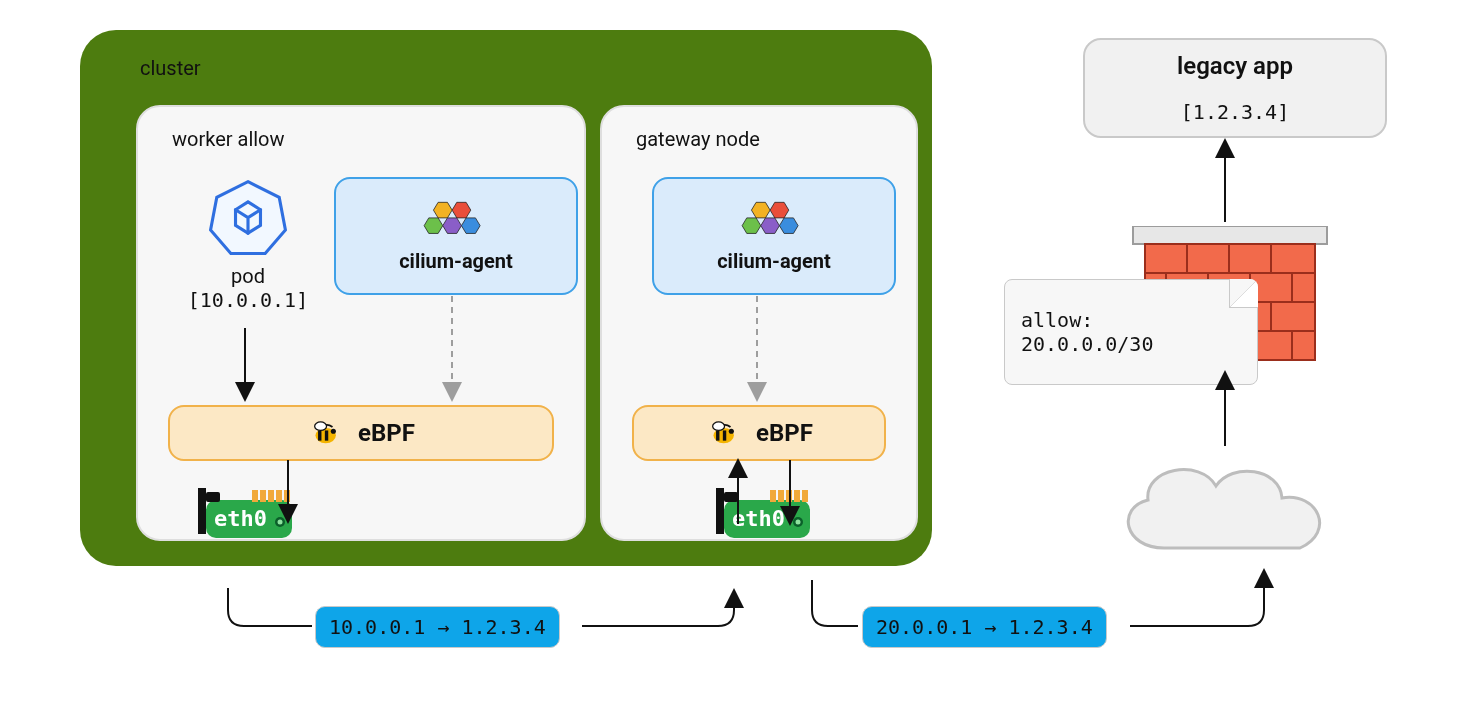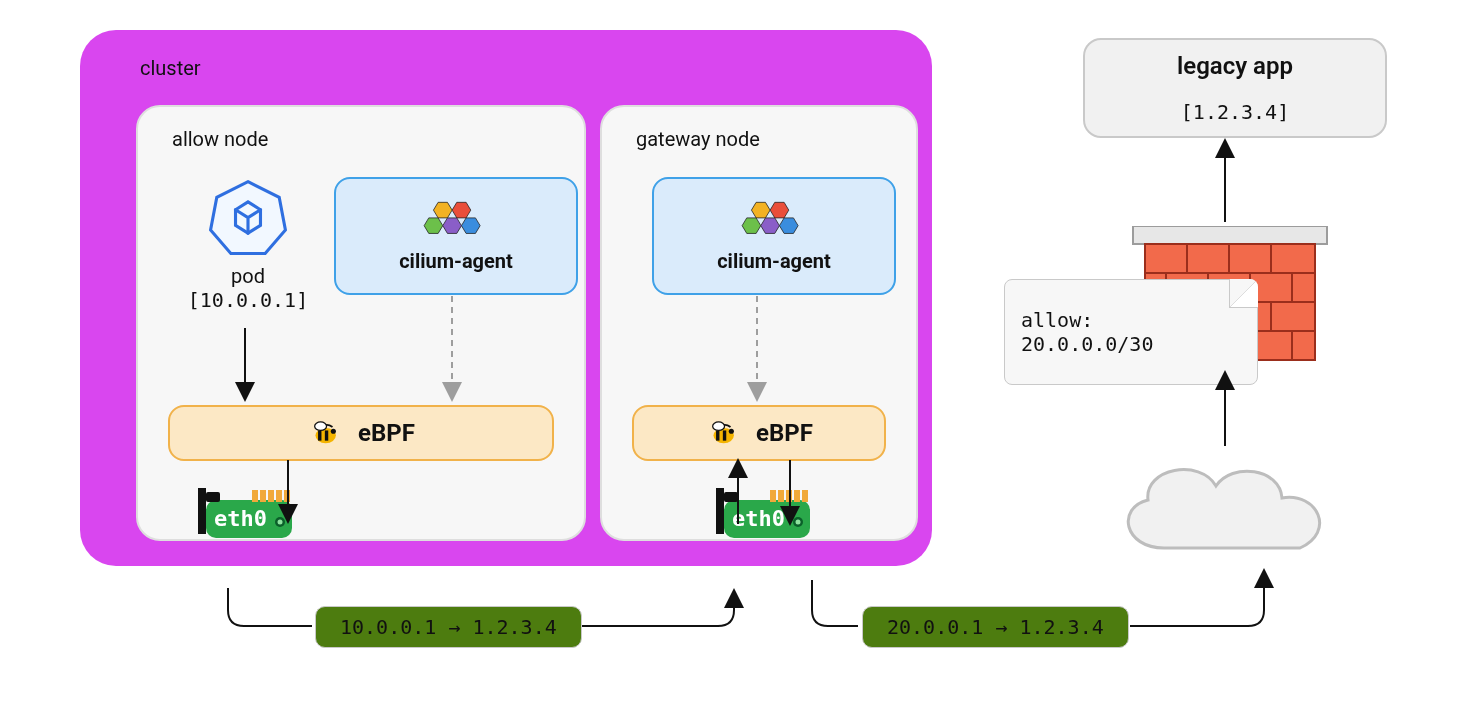--- a/index.html
+++ b/index.html
@@ -1,19 +1,19 @@
 <!DOCTYPE html>
 <html><head>
 <meta charset="utf-8">
 <style>
   html,body{margin:0;padding:0;font-family:-apple-system,BlinkMacSystemFont,'Segoe UI',Roboto,Helvetica,Arial,sans-serif;font-size:20px;color:#111}
   .mono{font-family:ui-monospace,SFMono-Regular,Menlo,Consolas,monospace}
   .stage{position:relative;width:1472px;height:710px;background:#fff;overflow:hidden}
 
-  .cluster{position:absolute;left:80px;top:30px;width:852px;height:536px;background:#d946ef;border-radius:36px}
+  .cluster{position:absolute;left:80px;top:30px;width:852px;height:536px;background:#4d7c0f;border-radius:36px}
   .cluster-label{position:absolute;left:60px;top:26px}
 
   .node{position:absolute;top:75px;width:410px;height:432px;background:#f7f7f7;border:2px solid #dedede;border-radius:24px}
   .worker{left:56px;width:446px}
   .gateway{left:520px;width:314px}
   .node-title{position:absolute;left:34px;top:20px}
   .gateway .node-title{left:34px}
 
   .cilium{position:absolute;background:#daebfb;border:2px solid #3fa1e8;border-radius:16px;text-align:center;padding:20px 20px}
   .cilium-1{left:196px;top:70px;width:200px}
@@ -33,42 +33,42 @@
   .nic-label{position:absolute;left:16px;top:18px;color:#fff;font-weight:700;font-family:ui-monospace,SFMono-Regular,Menlo,Consolas,monospace;font-size:22px}
 
   .legacy{position:absolute;left:1083px;top:38px;width:300px;height:96px;background:#f1f1f1;border:2px solid #c9c9c9;border-radius:18px;text-align:center;display:flex;flex-direction:column;justify-content:center;gap:20px}
   .legacy-title{font-weight:600;font-size:24px}
 
   .firewall{position:absolute;left:1127px;top:226px;width:206px;height:140px}
   .allow{position:absolute;left:1004px;top:279px;width:220px;background:#f7f7f7;border:1px solid #c9c9c9;border-radius:8px;padding:28px 16px}
 
   .cloud{position:absolute;left:1104px;top:448px;width:240px;height:120px}
 
-  .routebox{position:absolute;background:#4d7c0f;border:1px solid #c9c9c9;border-radius:10px;padding:8px 24px;font-family:ui-monospace,SFMono-Regular,Menlo,Consolas,monospace}
+  .routebox{position:absolute;background:#0ea5e9;border:1px solid #c9c9c9;border-radius:10px;padding:8px 13px;font-family:ui-monospace,SFMono-Regular,Menlo,Consolas,monospace}
   .route-1{left:315px;top:606px}
   .route-2{left:862px;top:606px}
 
   .arrow{position:absolute}
   .stroke{stroke:#111;stroke-width:2;fill:none}
   .stroke-g{stroke:#9e9e9e;stroke-width:2;stroke-dasharray:6,5;fill:none}
   .head{fill:#111}
   .head-g{fill:#9e9e9e}
 
   .note-fold{position:absolute;right:-1px;top:-1px;width:28px;height:28px;background:linear-gradient(135deg,#f7f7f7 0 49%,#ddd 50%,#fff 51% 100%);border-left:1px solid #c9c9c9;border-bottom:1px solid #c9c9c9;border-top-right-radius:8px}
 </style>
 </head>
 <body>
 
 <div class="stage">
 
   <div class="cluster">
     <div class="cluster-label">cluster</div>
 
     <div class="node worker">
-      <div class="node-title">allow node</div>
+      <div class="node-title">worker allow</div>
 
       <div class="pod">
         <svg width="78" height="78" viewBox="0 0 100 100">
           <polygon points="50,6 90,26 98,68 72,98 28,98 2,68 10,26" fill="#f2f8ff" stroke="#2f6fe0" stroke-width="4"></polygon>
           <g transform="translate(50,52)" stroke="#2f6fe0" stroke-width="4" fill="none" stroke-linecap="round">
             <path d="M-16,-10 L0,-20 L16,-10 L16,10 L0,20 L-16,10 Z"></path>
             <path d="M-16,-10 L0,0 L16,-10 M0,0 L0,20"></path>
           </g>
         </svg>
         <div class="pod-label">pod</div>

